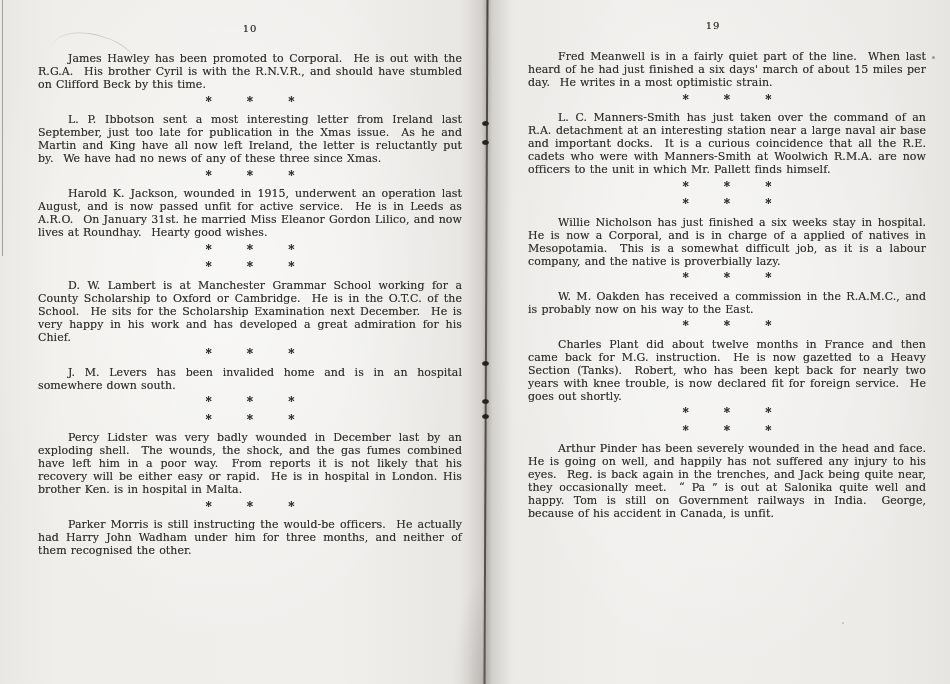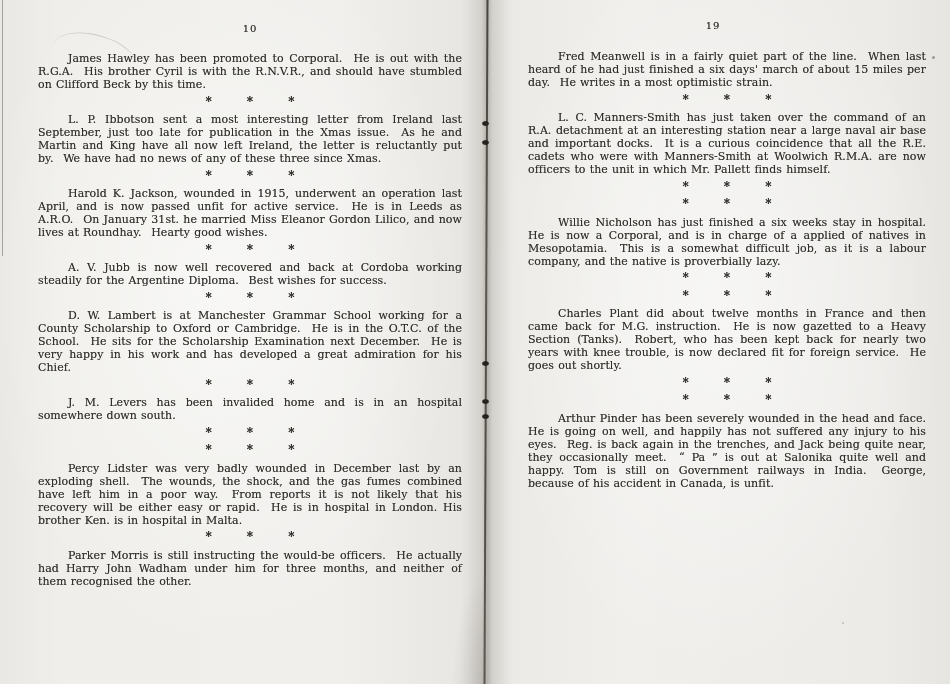--- a/index.html
+++ b/index.html
@@ -145,27 +145,26 @@
       <span>*</span>
       <span>*</span>
       <span>*</span>
     </div>
     <p class="para">L. P. Ibbotson sent a most interesting letter from Ireland last September, just too late for publication in the Xmas issue.  As he and Martin and King have all now left Ireland, the letter is reluctantly put by.  We have had no news of any of these three since Xmas.</p>
     <div class="sep">
       <span>*</span>
       <span>*</span>
       <span>*</span>
     </div>
-    <p class="para">Harold K. Jackson, wounded in 1915, underwent an operation last April, and is now passed unfit for active service.  He is in Leeds as A.R.O.  On January 31st. he married Miss Eleanor Gordon Lilico, and now lives at Roundhay.  Hearty good wishes.</p>
-    <div class="sep">
-      <span>*</span>
-      <span>*</span>
-      <span>*</span>
-    </div>
-    <p class="para">A. V. Jubb is now well recovered and back at Cordoba working steadily for the Argentine Diploma.  Best wishes for success.</p>
+    <p class="para">Harold K. Jackson, wounded in 1915, underwent an operation last August, and is now passed unfit for active service.  He is in Leeds as A.R.O.  On January 31st. he married Miss Eleanor Gordon Lilico, and now lives at Roundhay.  Hearty good wishes.</p>
+    <div class="sep">
+      <span>*</span>
+      <span>*</span>
+      <span>*</span>
+    </div>
     <div class="sep">
       <span>*</span>
       <span>*</span>
       <span>*</span>
     </div>
     <p class="para">D. W. Lambert is at Manchester Grammar School working for a County Scholarship to Oxford or Cambridge.  He is in the O.T.C. of the School.  He sits for the Scholarship Examination next December.  He is very happy in his work and has developed a great admiration for his Chief.</p>
     <div class="sep">
       <span>*</span>
       <span>*</span>
       <span>*</span>
@@ -207,20 +206,21 @@
       <span>*</span>
       <span>*</span>
       <span>*</span>
     </div>
     <p class="para">Willie Nicholson has just finished a six weeks stay in hospital. He is now a Corporal, and is in charge of a applied of natives in Mesopotamia.  This is a somewhat difficult job, as it is a labour company, and the native is proverbially lazy.</p>
     <div class="sep">
       <span>*</span>
       <span>*</span>
       <span>*</span>
     </div>
+    <p class="para">W. M. Oakden has received a commission in the R.A.M.C., and is probably now on his way to the East.</p>
     <div class="sep">
       <span>*</span>
       <span>*</span>
       <span>*</span>
     </div>
     <p class="para">Charles Plant did about twelve months in France and then came back for M.G. instruction.  He is now gazetted to a Heavy Section (Tanks).  Robert, who has been kept back for nearly two years with knee trouble, is now declared fit for foreign service.  He goes out shortly.</p>
     <div class="sep">
       <span>*</span>
       <span>*</span>
       <span>*</span>

